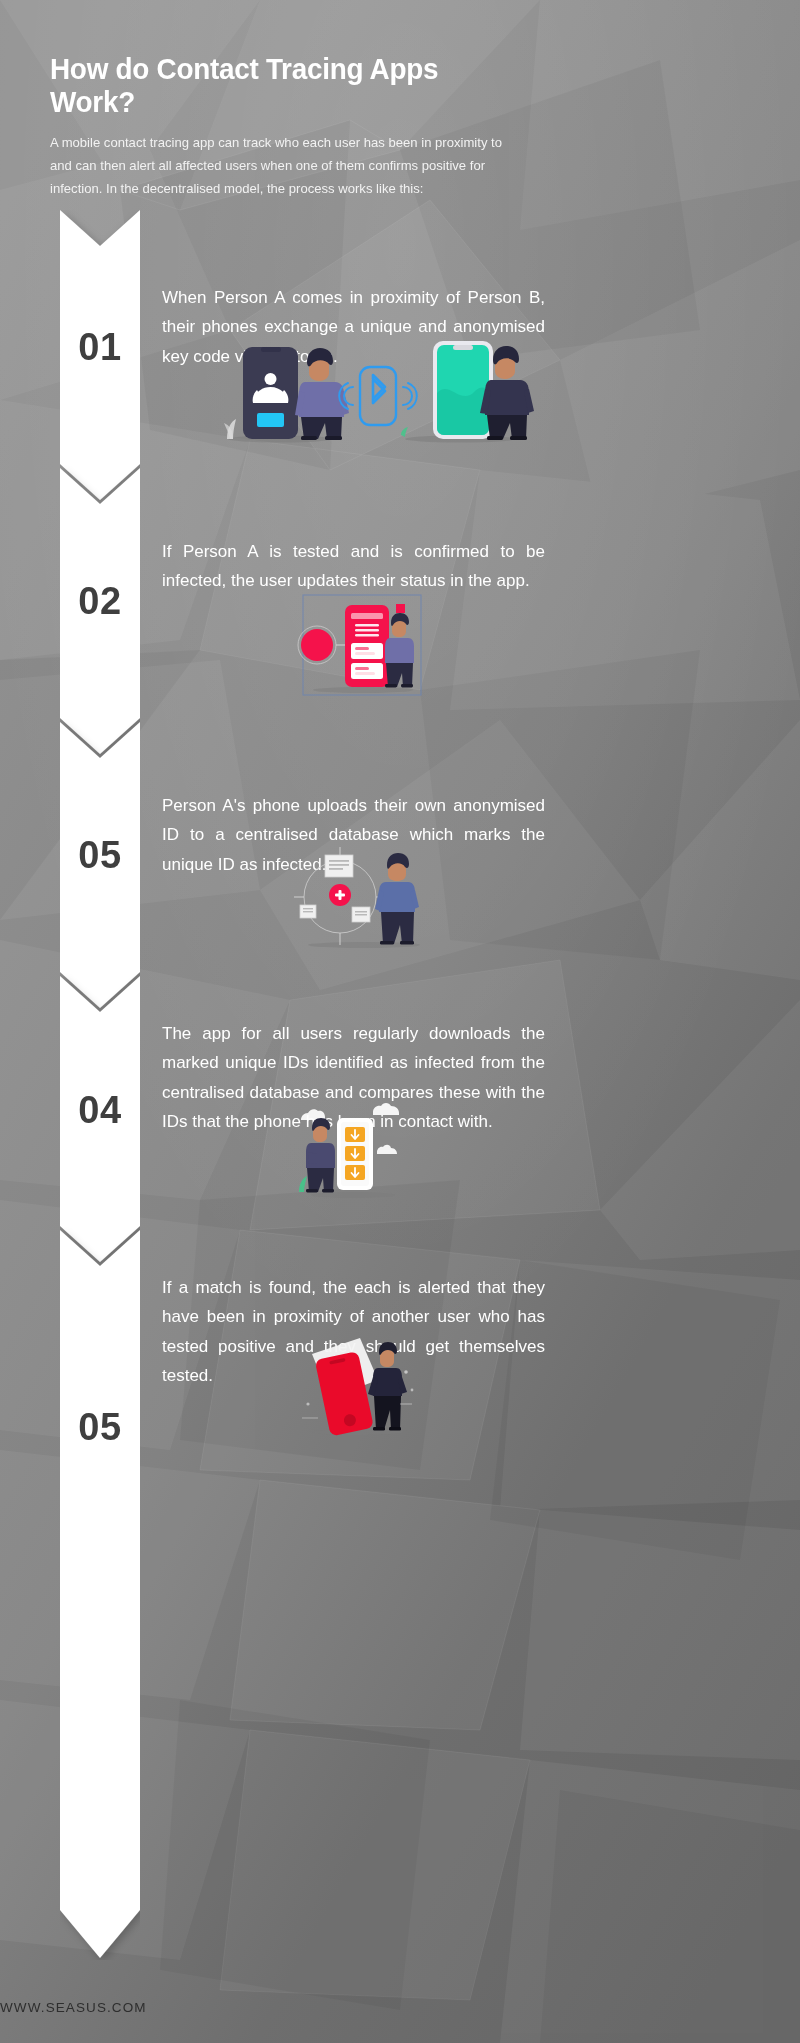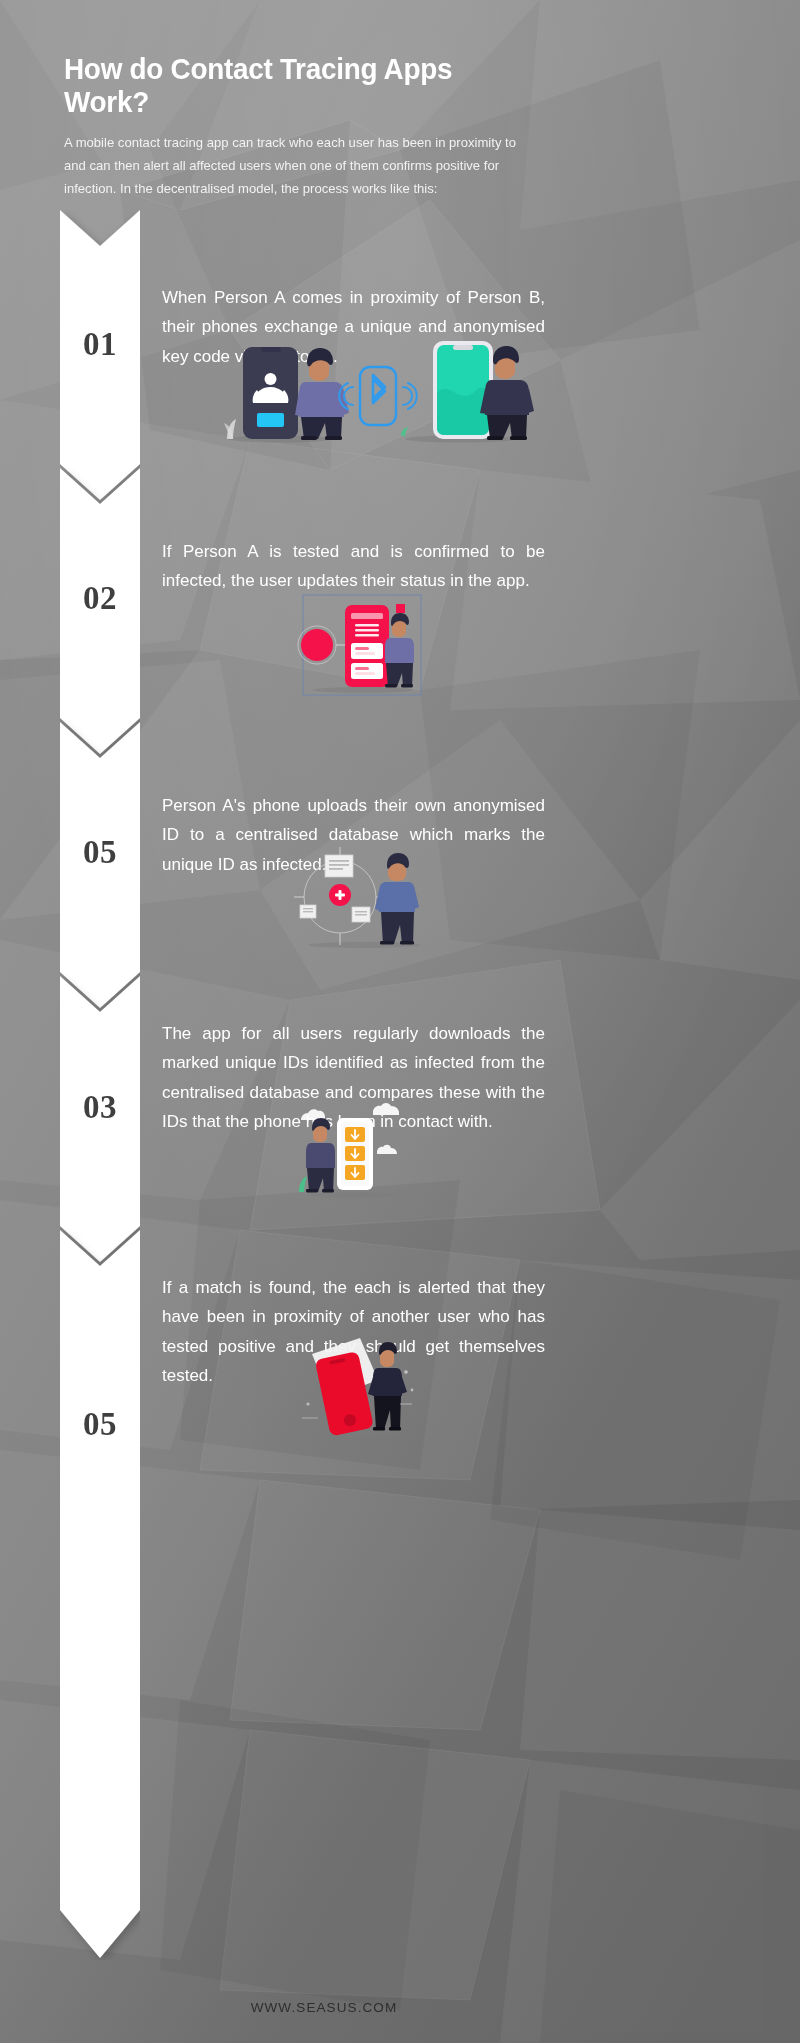--- a/index.html
+++ b/index.html
@@ -12,58 +12,58 @@
     position: relative;
     overflow: hidden;
   }
 
   
   #bg-poly { position: absolute; inset: 0; width: 800px; height: 2043px; z-index: 0; }
 
   #page { position: relative; z-index: 2; width: 800px; height: 2043px; }
 
   
-  .header { position: absolute; left: 64px; top: 52px; width: 500px; }
+  .header { position: absolute; left: 50px; top: 52px; width: 500px; }
   .title {
     font-size: 30px; font-weight: bold; color: #ffffff;
     letter-spacing: -0.3px; line-height: 1.1;
     font-family: "Liberation Sans", sans-serif;
     transform: scaleX(0.93); transform-origin: left center;
   }
   .intro {
     margin-top: 13px; font-size: 13.5px; color: #f2f2f2;
     line-height: 1.72; width: 478px;
     transform: scaleX(0.97); transform-origin: left center;
   }
 
   
   .ribbon-wrap { position: absolute; left: 60px; top: 210px; width: 80px; height: 1750px; }
   .ribbon-svg { display: block; }
 
   .step-num {
     position: absolute; left: 60px; width: 80px;
-    text-align: center; font-size: 33px; font-weight: bold;
+    text-align: center; font-size: 38px; font-weight: bold;
     color: #3f3f3f; letter-spacing: 0.5px;
-    font-family: Liberation Serif, serif;
+    font-family: Liberation Sans, sans-serif;
   }
 
   
   .step-text {
     position: absolute; left: 162px; width: 383px;
     font-size: 17px; color: #ffffff; line-height: 1.73;
     text-align: justify;
   }
 
   
   .illus { position: absolute; }
 
   
   .footer {
     position: absolute; left: 0; top: 2000px; width: 648px;
-    text-align: center; font-size: 13.5px; letter-spacing: 1.1px;
+    text-align: left; font-size: 13.5px; letter-spacing: 1.1px;
     color: #2e2e2e;
   }
 </style>
 </head>
 <body>
 
 <svg id="bg-poly" viewBox="0 0 800 2043" preserveAspectRatio="none">
   <defs>
     <linearGradient id="bgGrad" x1="0.15" y1="0" x2="0.85" y2="1">
       <stop offset="0%" stop-color="#969696"></stop>
@@ -149,21 +149,21 @@
 
       <path filter="url(#rshadow)" fill="#ffffff" d="M0,766 L40,802 L80,766 L80,1016 L40,1052 L0,1016 Z"></path>
 
       <path filter="url(#rshadow)" fill="#ffffff" d="M0,1020 L40,1056 L80,1020 L80,1700 L40,1748 L0,1700 Z"></path>
     </svg>
   </div>
 
   <div class="step-num" style="top:326px">01</div>
   <div class="step-num" style="top:580px">02</div>
   <div class="step-num" style="top:834px">05</div>
-  <div class="step-num" style="top:1089px">03</div>
+  <div class="step-num" style="top:1089px">04</div>
   <div class="step-num" style="top:1406px">05</div>
 
   <div class="step-text" style="top:283px">When Person A comes in proximity of Person B, their phones exchange a unique and anonymised key code via Bluetooth.</div>
   <div class="step-text" style="top:537px">If Person A is tested and is confirmed to be infected, the user updates their status in the app.</div>
   <div class="step-text" style="top:791px">Person A's phone uploads their own anonymised ID to a centralised database which marks the unique ID as infected.</div>
   <div class="step-text" style="top:1019px">The app for all users regularly downloads the marked unique IDs identified as infected from the centralised database and compares these with the IDs that the phone has been in contact with.</div>
   <div class="step-text" style="top:1273px">If a match is found, the each is alerted that they have been in proximity of another user who has tested positive and they should get themselves tested.</div>
 
   <div class="illus" style="left:205px; top:335px;">
     <svg width="330" height="115" viewBox="0 0 330 115">

